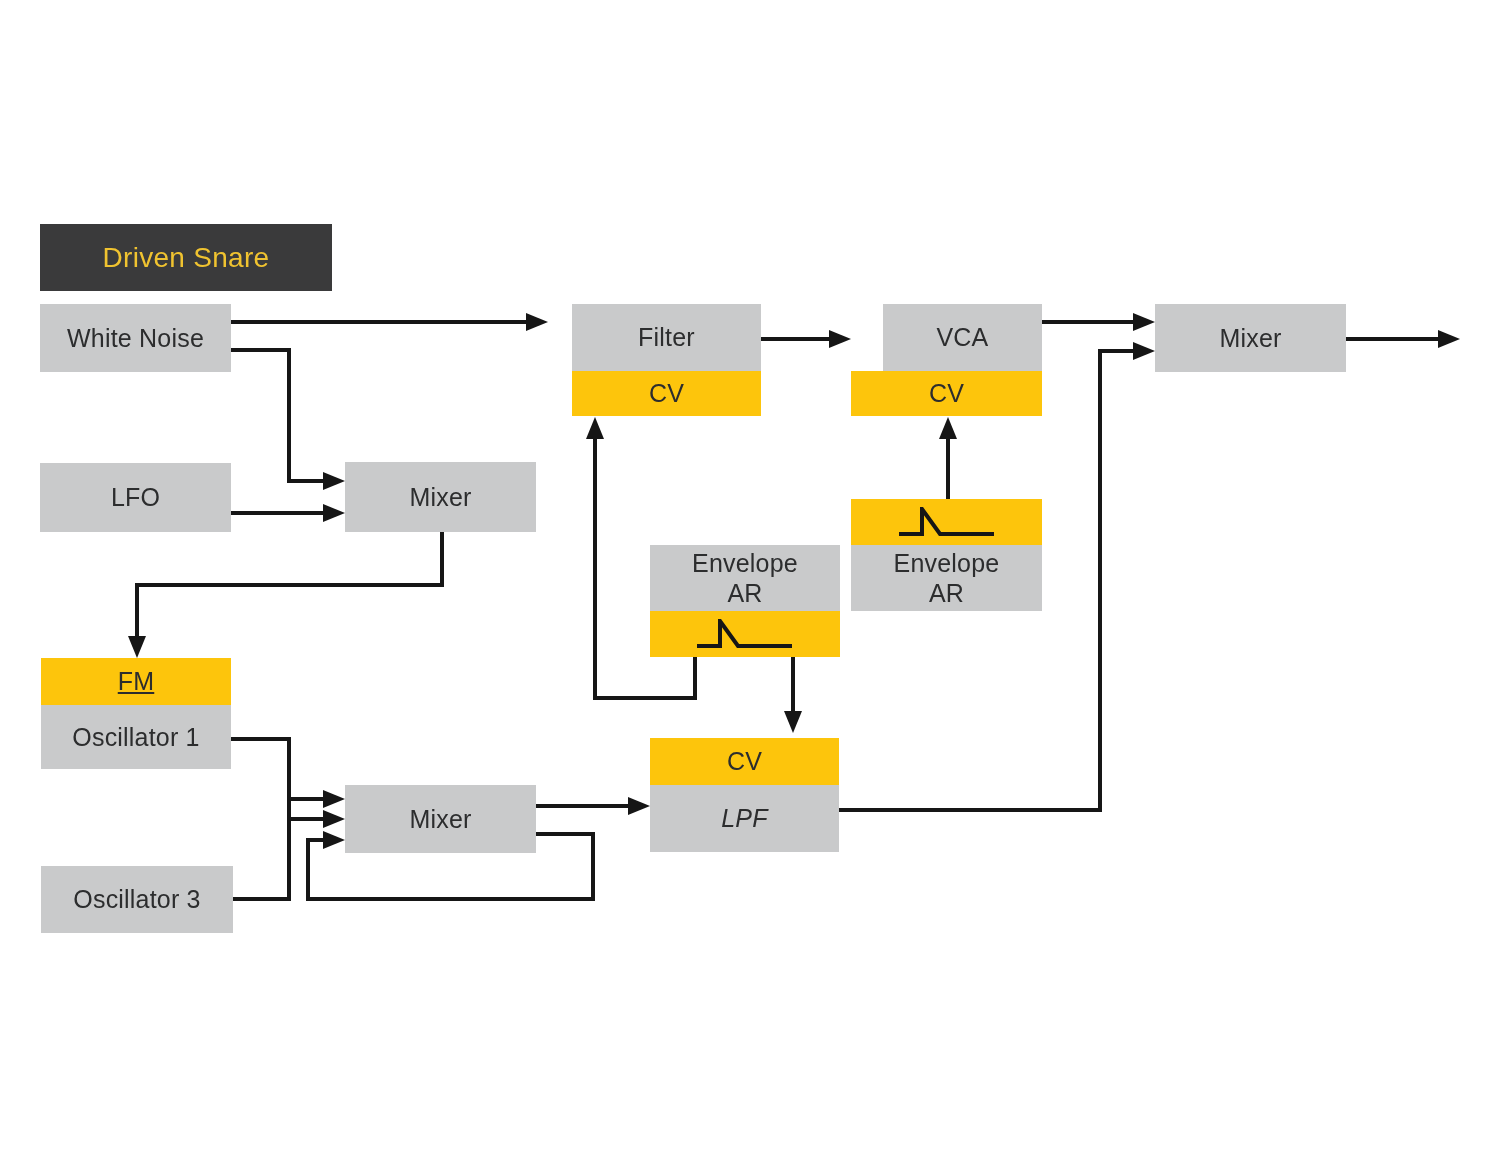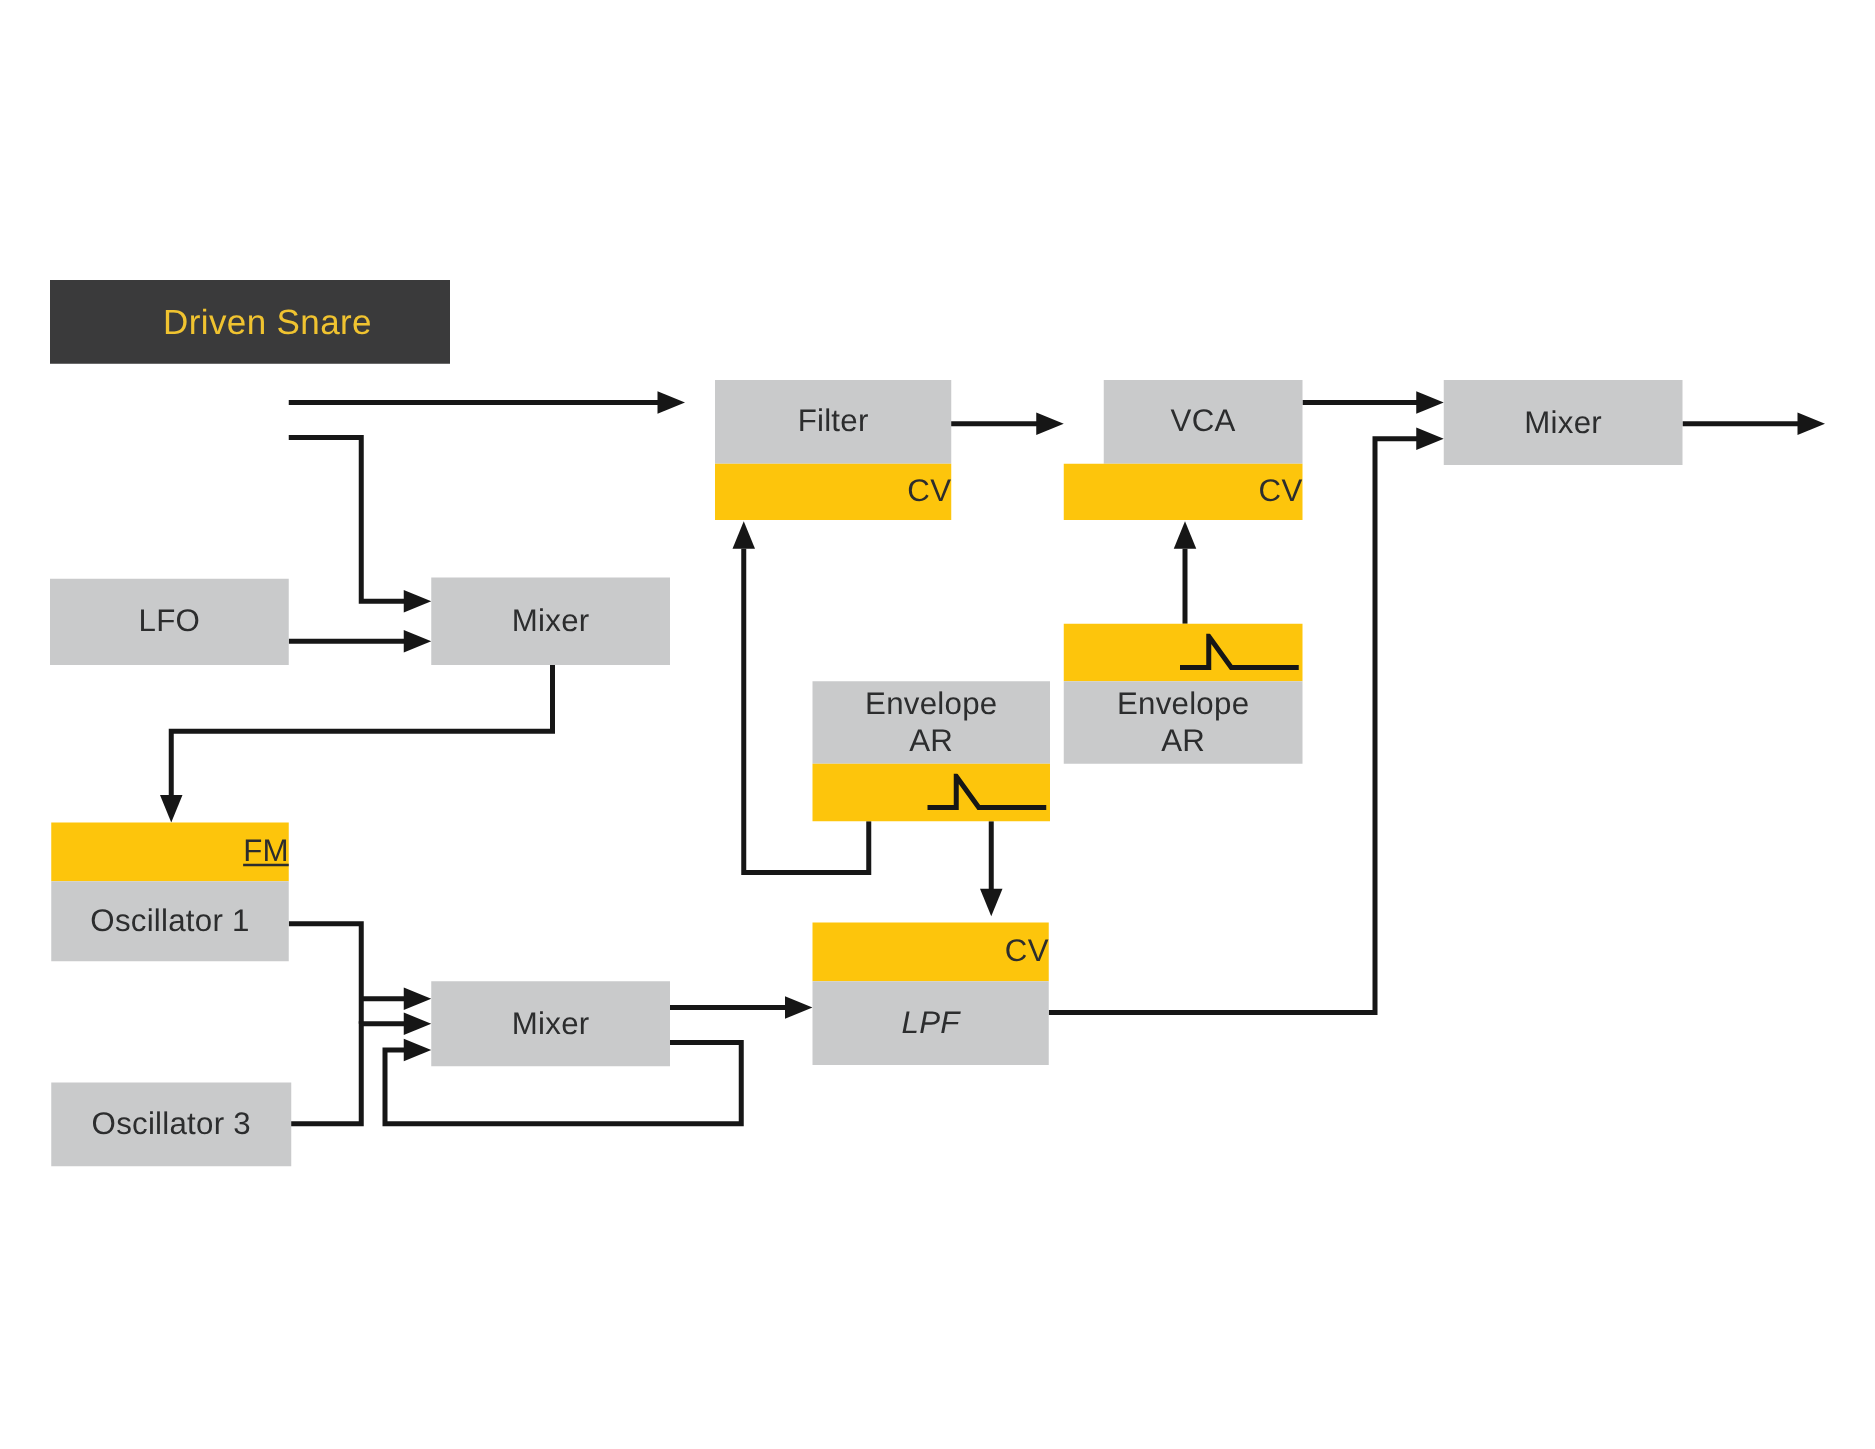--- a/index.html
+++ b/index.html
@@ -24,21 +24,21 @@
   .node{
     position:absolute;display:flex;align-items:center;justify-content:center;
     color:var(--c-text);font-size:25px;letter-spacing:0.2px;
   }
   .stack{position:absolute;display:flex;flex-direction:column;}
   .row{
     flex:0 0 auto;display:flex;align-items:center;justify-content:center;
     color:var(--c-text);font-size:25px;letter-spacing:0.2px;
   }
   .gray{background:var(--c-gray);}
-  .yellow{background:var(--c-yellow);justify-content:flex-end;}
+  .yellow{background:var(--c-yellow);}
   .title-box{
     position:absolute;display:flex;align-items:center;justify-content:center;
     background:var(--c-dark);color:var(--c-titletext);
     font-size:28px;letter-spacing:0.3px;
   }
   .two-line{white-space:pre-line;text-align:center;line-height:30px;}
   .ar-icon{display:block;}
   .ar-icon polyline{stroke:var(--c-line);stroke-width:4;fill:none;stroke-linejoin:miter;}
 </style>
 </head>
@@ -87,24 +87,27 @@
     <path d="M948 499 V439"></path>
     <polygon points="948,417 939,439 957,439"></polygon>
 
     <path d="M695 657 V698 H595 V439"></path>
     <polygon points="595,417 586,439 604,439"></polygon>
 
     <path d="M793 657 V713"></path>
     <polygon points="793,733 784,711 802,711"></polygon>
   </svg>
 
-  <div class="title-box" style="left:40px;top:224px;width:292px;height:67px;padding-left:28px;">
+  <div class="title-box" style="left:40px;top:224px;width:292px;height:67px;">
     <span>Driven Snare</span>
   </div>
 
+  <div class="node gray" style="left:40px;top:304px;width:191px;height:68px;">
+    <span>White Noise</span>
+  </div>
 
   <div class="node gray" style="left:40px;top:463px;width:191px;height:69px;">
     <span>LFO</span>
   </div>
 
   <div class="node gray" style="left:345px;top:462px;width:191px;height:70px;">
     <span>Mixer</span>
   </div>
 
   <div class="stack" style="left:41px;top:658px;width:190px;">

